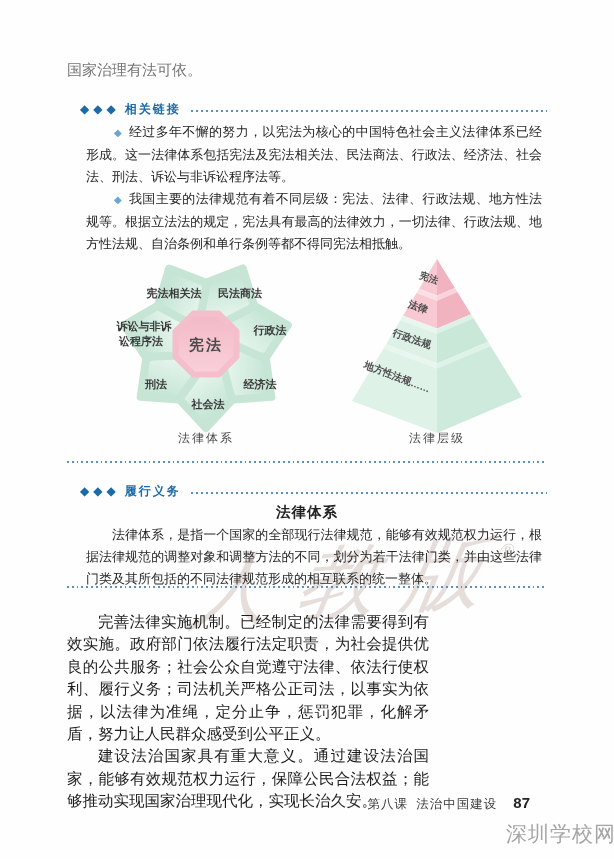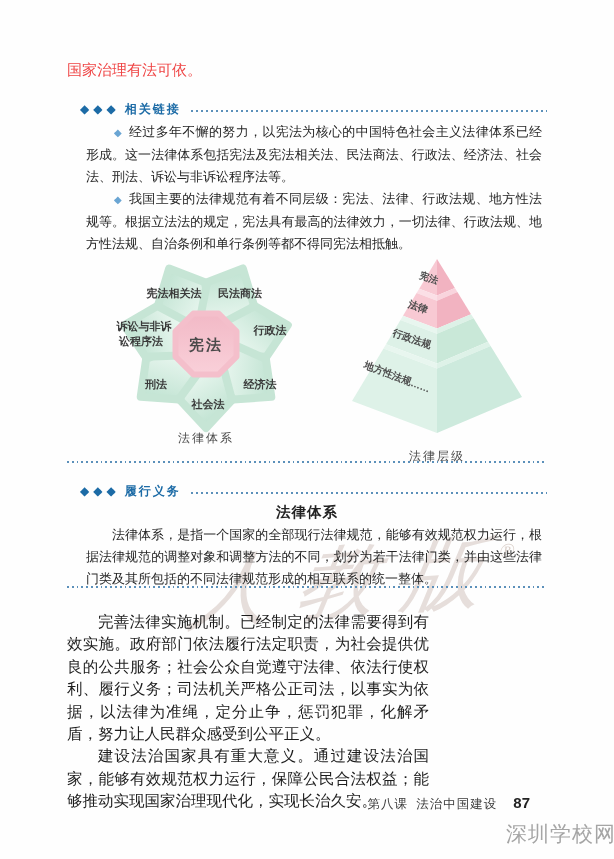--- a/index.html
+++ b/index.html
@@ -2,21 +2,21 @@
 <html><head>
 <meta charset="utf-8">
 <style>
   html,body{margin:0;padding:0;background:#ffffff;}
   .page{
     position:relative;width:614px;height:859px;background:#fefefe;overflow:hidden;
     font-family:"Liberation Serif","DejaVu Serif",serif;color:#262626;
   }
   .abs{position:absolute;}
   
-  .intro{left:67px;top:58px;width:480px;font-size:15px;line-height:24px;margin:0;color:#ef4444;}
+  .intro{left:67px;top:58px;width:480px;font-size:15px;line-height:24px;margin:0;color:#737373;}
   
   .sec-header{display:flex;align-items:center;left:80px;width:467px;height:20px;}
   .dmd{color:#1c6ba6;font-size:12px;line-height:1;margin-right:4px;font-family:"DejaVu Sans",sans-serif;}
   .pbullet{color:#6aa5d3;font-size:10px;margin-right:7px;font-family:"DejaVu Sans",sans-serif;}
   .sec-title{font-family:"Liberation Sans","DejaVu Sans",sans-serif;font-weight:bold;font-size:12px;
     color:#1c6ba6;letter-spacing:2px;margin-left:5px;white-space:nowrap;}
   .dotrule{flex:1;height:2px;margin-left:10px;margin-top:3px;
     background-image:repeating-linear-gradient(90deg,#5b90ba 0 1.8px,transparent 1.8px 5px);}
   .sep{left:67px;width:480px;height:2px;
     background-image:repeating-linear-gradient(90deg,#5b90ba 0 1.8px,transparent 1.8px 4.8px);}
@@ -142,21 +142,21 @@
     <polygon points="54,92.2 51.5,96.5 105,116.6 105,111.4" fill="#e8f6ef"></polygon>
     <polygon points="105,111.4 105,116.6 158.6,93.9 156,89.8" fill="#def2e8"></polygon>
 
     <polygon points="51.5,96.5 20,149 105,181 105,116.6" fill="#def2e8"></polygon>
     <polygon points="105,116.6 105,181 190,145 158.6,93.9" fill="#cdeadd"></polygon>
     <text class="pylab" style="font-size:9.5px" transform="rotate(18 96 29)" x="96" y="29">宪法</text>
     <text class="pylab" transform="rotate(19 85 58)" x="85" y="58">法律</text>
     <text class="pylab" transform="rotate(19 79 90)" x="79" y="90">行政法规</text>
     <text class="pylab" transform="rotate(21 64 128)" x="64" y="128">地方性法规……</text>
   </svg>
-  <div class="abs caption z1" style="left:332px;width:210px;margin-top:18px;">法律层级</div>
+  <div class="abs caption z1" style="left:332px;width:210px;">法律层级</div>
 
   <div class="abs sep z1" style="top:461px;"></div>
 
   <div class="abs sec-header z1" style="top:481px;">
     <span class="dmd">◆</span>
     <span class="dmd">◆</span>
     <span class="dmd">◆</span>
     <span class="sec-title">履行义务</span>
     <div class="dotrule"></div>
   </div>

